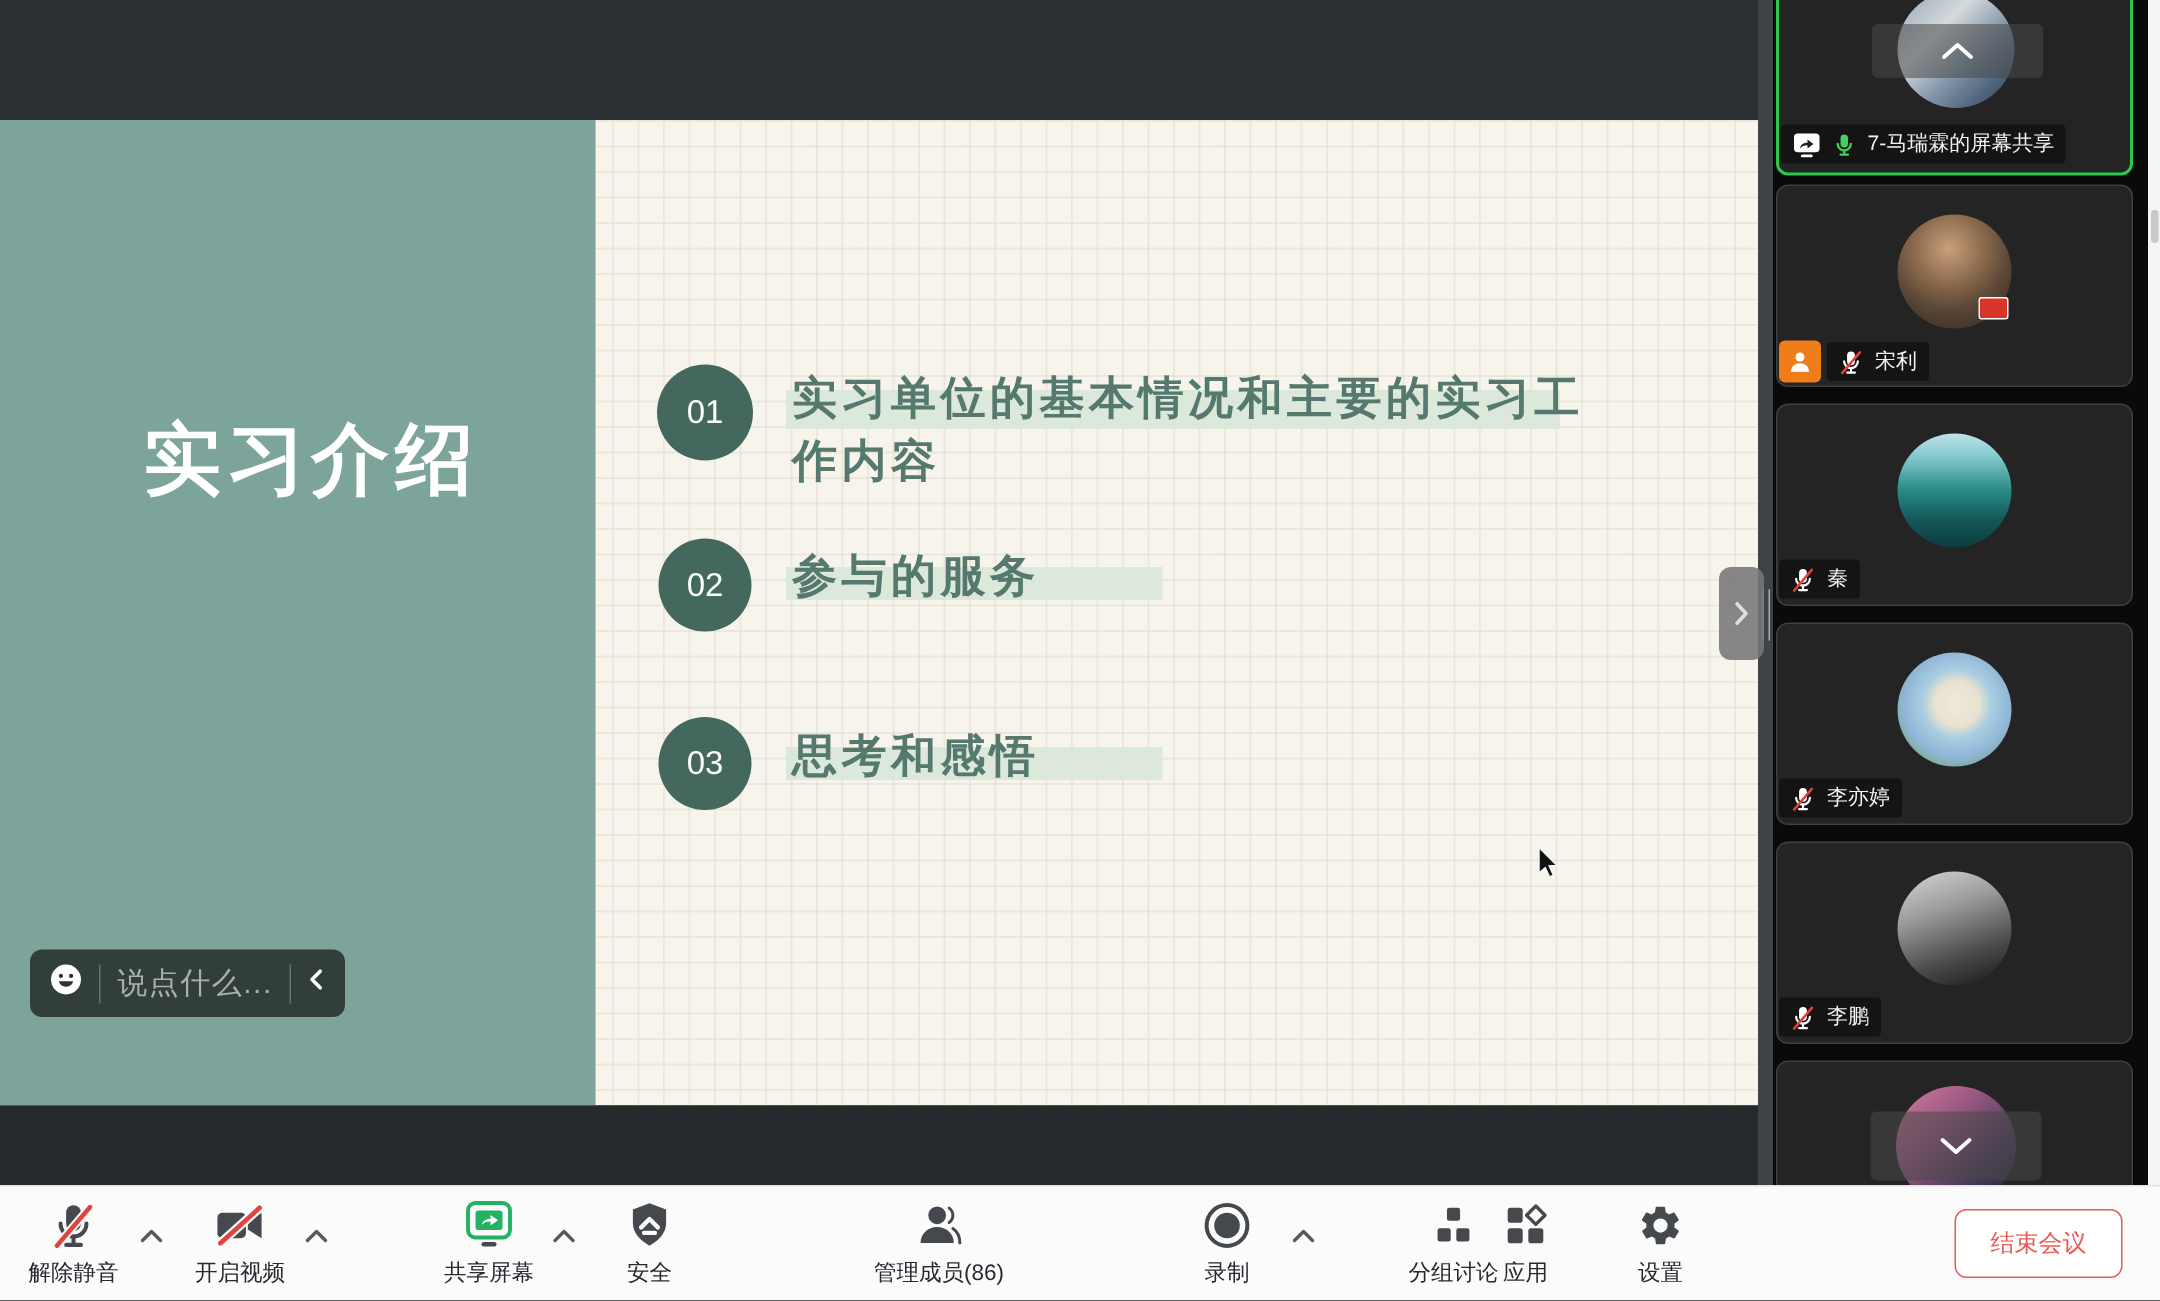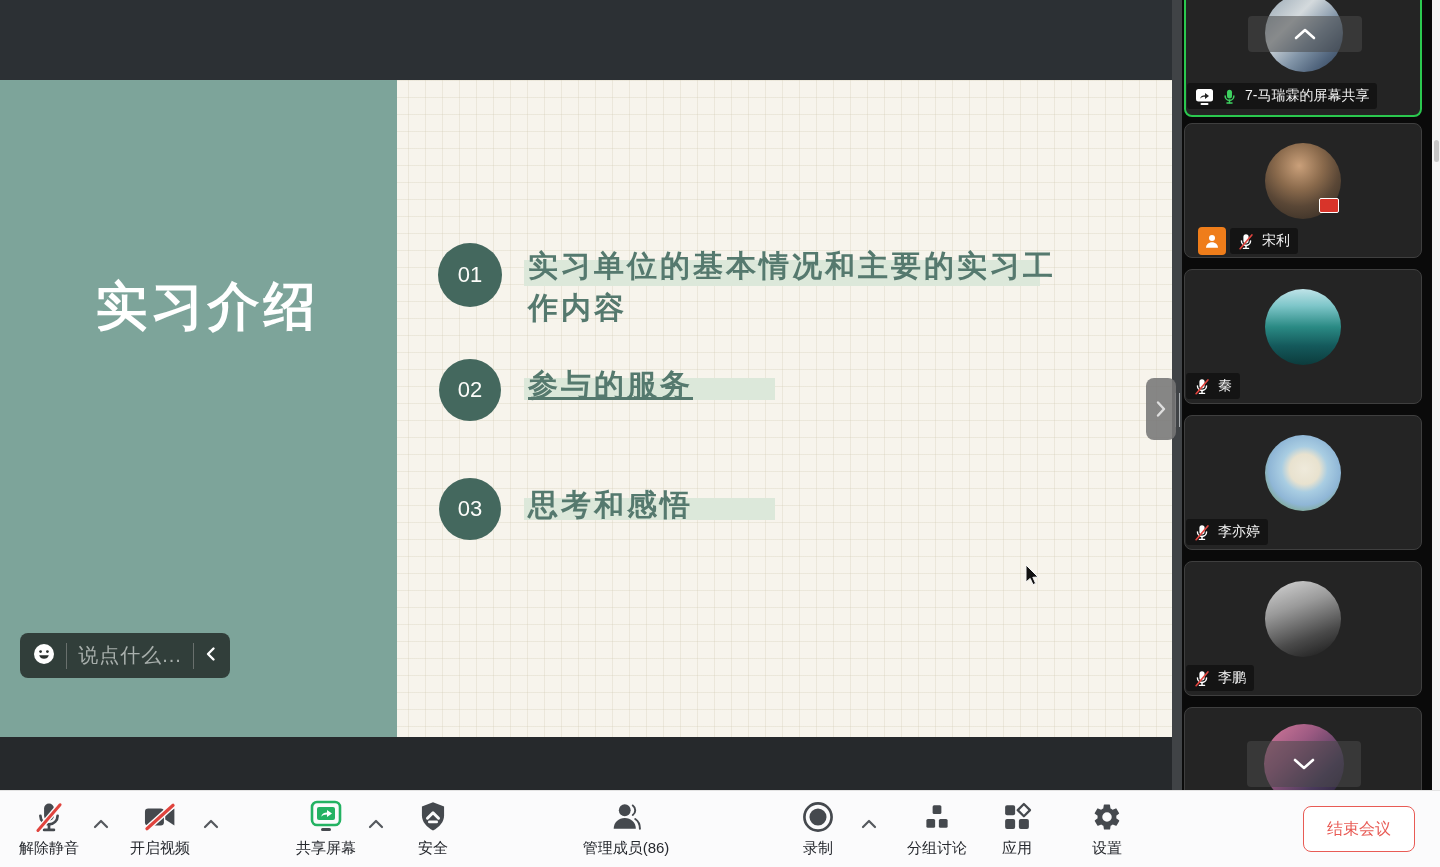--- a/index.html
+++ b/index.html
@@ -22,21 +22,21 @@
                 color:#fdfdfa; font-size:22px; }
   .nc1 { left:438px; top:163px; width:64px; height:64px; }
   .nc2 { left:439px; top:279px; width:62px; height:62px; }
   .nc3 { left:439px; top:398px; width:62px; height:62px; }
   .hl-band { position:absolute; background:#dce8da; }
   .hb1 { left:524px; top:180px; width:516px; height:26px; }
   .hb2 { left:524px; top:298px; width:251px; height:22px; }
   .hb3 { left:524px; top:418px; width:251px; height:22px; }
   .slide-item { position:absolute; left:528px; width:528px; color:#55796e;
                 font-size:30px; font-weight:800; letter-spacing:3px; line-height:42px; z-index:2; }
-  .si1 { top:165px; } .si2 { top:284px;text-decoration:underline; } .si3 { top:404px; }
+  .si1 { top:165px; } .si2 { top:284px; } .si3 { top:404px; }
 
   
   .chat-bar { position:absolute; left:20px; top:633px; width:210px; height:45px;
               background:rgba(33,39,37,.82); border-radius:8px; display:flex;
               align-items:center; padding:0 12px; z-index:5; }
   .chat-div { width:1px; height:26px; background:#69706d; margin:0 10px; }
   .chat-ph  { flex:1; color:#a8afac; font-size:20px; letter-spacing:1px; text-align:center; }
 
   
   .collapse-tab { position:absolute; left:1146px; top:378px; width:30px; height:62px;
@@ -176,21 +176,21 @@
           </svg>
           <span>7-马瑞霖的屏幕共享</span>
         </div>
       </div>
     </div>
 
     <div class="tile" style="top:123px;">
       <div class="avatar a2">
         <span class="flag-badge"></span>
       </div>
-      <div class="badge-row" style="top:103px;padding-left:12px;">
+      <div class="badge-row" style="top:103px;">
         <div class="host-badge">
           <svg width="18" height="18" viewBox="0 0 24 24">
             <circle cx="12" cy="8" r="4" fill="#ffffff"></circle>
             <path d="M4 21c0-4.4 3.6-7.5 8-7.5s8 3.1 8 7.5z" fill="#ffffff"></path>
           </svg>
         </div>
         <div class="name-badge">
           <svg width="16" height="17" viewBox="0 0 24 26">
             <path d="M12 2a4 4 0 0 1 4 4v6a4 4 0 0 1-8 0V6a4 4 0 0 1 4-4z" fill="#ffffff"></path>
             <path d="M5 12a7 7 0 0 0 14 0" stroke="#ffffff" stroke-width="2.2" fill="none" stroke-linecap="round"></path>
@@ -358,21 +358,21 @@
         </svg>
       </span>
       <span class="tb-label">录制</span>
     </div>
     <span class="tb-caret" style="left:859px;">
       <svg width="16" height="10" viewBox="0 0 16 10">
           <polyline points="2,8 8,2 14,8" fill="none" stroke="#55595e" stroke-width="2.2" stroke-linecap="round" stroke-linejoin="round"></polyline>
         </svg>
     </span>
 
-    <div class="tb-item" style="left:882px;text-align:center;">
+    <div class="tb-item" style="left:914px;text-align:center;">
       <span class="tb-ico">
         <svg width="30" height="30" viewBox="0 0 24 24">
           <rect x="8.5" y="2.5" width="7" height="7" rx="1.2" fill="#45494e"></rect>
           <rect x="3.5" y="13.5" width="7" height="7" rx="1.2" fill="#45494e"></rect>
           <rect x="13.5" y="13.5" width="7" height="7" rx="1.2" fill="#45494e"></rect>
         </svg>
       </span>
       <span class="tb-label">分组讨论</span>
     </div>
 

